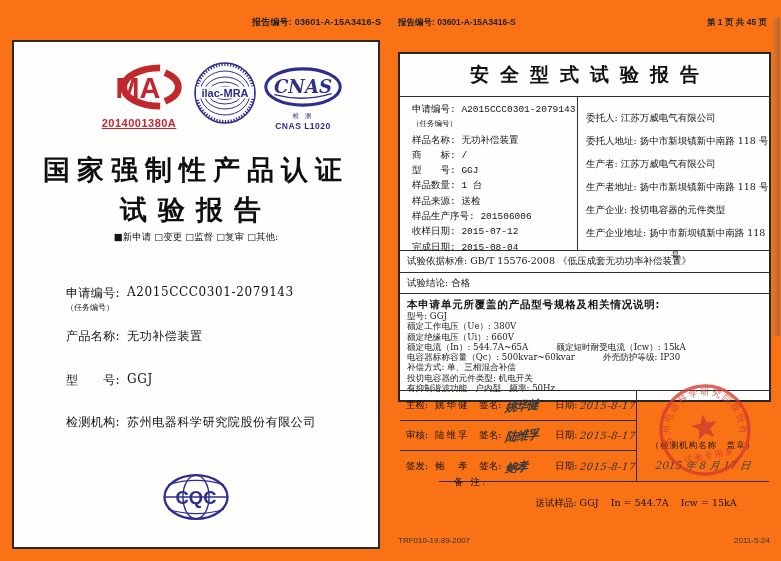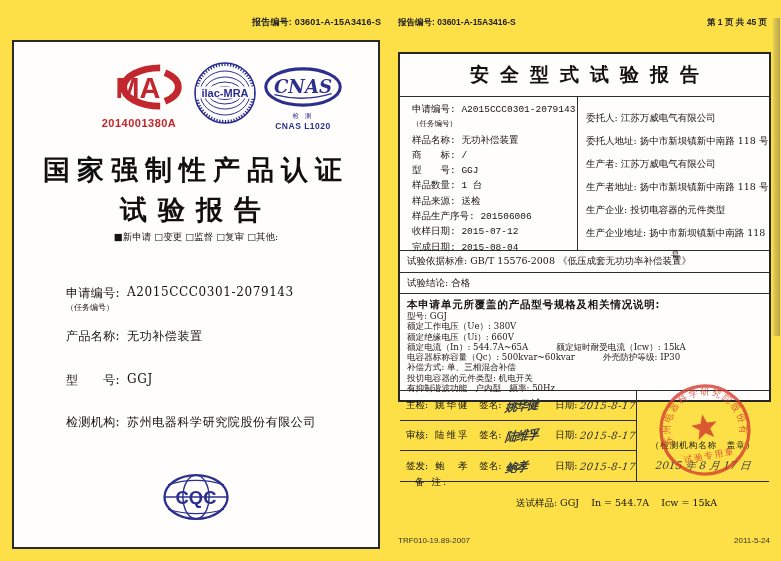--- a/index.html
+++ b/index.html
@@ -1,25 +1,25 @@
 <!DOCTYPE html>
 <html><head>
 <meta charset="utf-8">
 <style>
   html,body{margin:0;padding:0;background:#ffffff;}
-  #canvas{position:relative;width:781px;height:561px;background:#fde047;overflow:hidden;
+  #canvas{position:relative;width:781px;height:561px;background:#f97316;overflow:hidden;
           font-family:"DejaVu Serif", serif;color:#1c1c1c;}
   .abs{position:absolute;}
   .nosel{user-select:none;}
 
   
   .lp-report-no{left:252px;top:16px;font:bold 9px "Liberation Sans",sans-serif;color:#222;letter-spacing:.2px;}
   .lp-frame{left:12px;top:40px;width:364px;height:505px;border:2px solid #2a2a2a;background:#fffefd;}
   .cma-group{left:70px;top:20px;width:110px;text-align:center;}
-  .cma-number{font:bold 11px "Liberation Sans",sans-serif;color:#c1272d;margin-top:1px;letter-spacing:.5px;}
+  .cma-number{font:bold 11px "Liberation Sans",sans-serif;color:#c1272d;margin-top:1px;letter-spacing:.5px;text-decoration:underline;}
   .ilac-group{left:178px;top:18px;}
   .cnas-group{left:246px;top:24px;width:86px;text-align:center;}
   .cnas-sub1{font:6.5px "DejaVu Sans",sans-serif;color:#2b2f8e;letter-spacing:2px;margin-top:0px;}
   .cnas-sub2{font:bold 8.5px "Liberation Sans",sans-serif;color:#2b2f8e;letter-spacing:.5px;}
   .lp-title1{left:0;top:110px;width:364px;text-align:center;font-size:27px;font-weight:600;letter-spacing:7px;color:#0f0f0f;}
   .lp-title2{left:0;top:150px;width:364px;text-align:center;font-size:27px;font-weight:600;letter-spacing:11px;color:#0f0f0f;}
   .lp-checks{left:0;top:189px;width:364px;display:flex;justify-content:center;gap:3px;font-size:9.5px;color:#141414;}
   .lp-field{left:52px;font-size:12px;color:#121212;letter-spacing:.4px;display:flex;gap:7px;white-space:pre;}
   .lp-field .val{letter-spacing:.6px;}
   .lp-tasknote{left:52px;top:260px;font-size:8px;color:#202020;}
@@ -52,21 +52,21 @@
   .sigrow .role{width:30px;}
   .sigrow .rname{width:46px;letter-spacing:2px;}
   .sigrow .slabel{width:27px;}
   .scribble{width:52px;font-style:italic;font-weight:bold;font-size:12px;color:#32373c;transform:rotate(-5deg) skewX(-10deg);letter-spacing:-1px;white-space:nowrap;}
   .sigrow .dlabel{width:26px;}
   .hdate{font-style:italic;font-size:10px;color:#2b2f33;transform:skewX(-8deg);letter-spacing:.5px;white-space:nowrap;}
   .stamp-cell{position:absolute;left:237px;right:0;top:0;bottom:0;}
   .stamp-note{position:absolute;left:0;right:0;top:49px;text-align:center;font-size:8.5px;color:#141414;letter-spacing:1px;}
   .stamp-date{position:absolute;left:0;right:0;top:68px;text-align:center;font-style:italic;font-size:10.5px;color:#3a3f44;transform:skewX(-6deg);}
   .stamp-svg{position:absolute;left:20px;top:-9px;width:96px;height:96px;transform:rotate(-10deg);opacity:.92;}
-  .r7{top:427px;bottom:0;border-top:1.5px solid #2d2d2d;}
+  .r7{top:427px;bottom:0;border-top:1.5px solid #2d2d2d;margin-left:39px;}
   .rem-label{position:absolute;left:0;top:0;bottom:0;width:64px;border-right:1.5px solid #2d2d2d;display:flex;align-items:center;justify-content:center;font-size:9.5px;color:#131313;box-sizing:border-box;letter-spacing:2px;}
   .rem-content{position:absolute;left:64px;right:0;top:15px;text-align:center;font-size:9.5px;color:#131313;white-space:pre;}
   .rp-footer-l{left:398px;top:536px;font:8px "Liberation Sans",sans-serif;color:#333;}
   .rp-footer-r{left:700px;top:536px;width:70px;text-align:right;font:8px "Liberation Sans",sans-serif;color:#333;}
   .edge-shadow{left:773px;top:18px;width:7px;height:318px;background:linear-gradient(to right,rgba(120,120,120,.15),rgba(90,90,90,.45));}
 </style>
 </head>
 <body>
 
 <div id="canvas" class="nosel">

